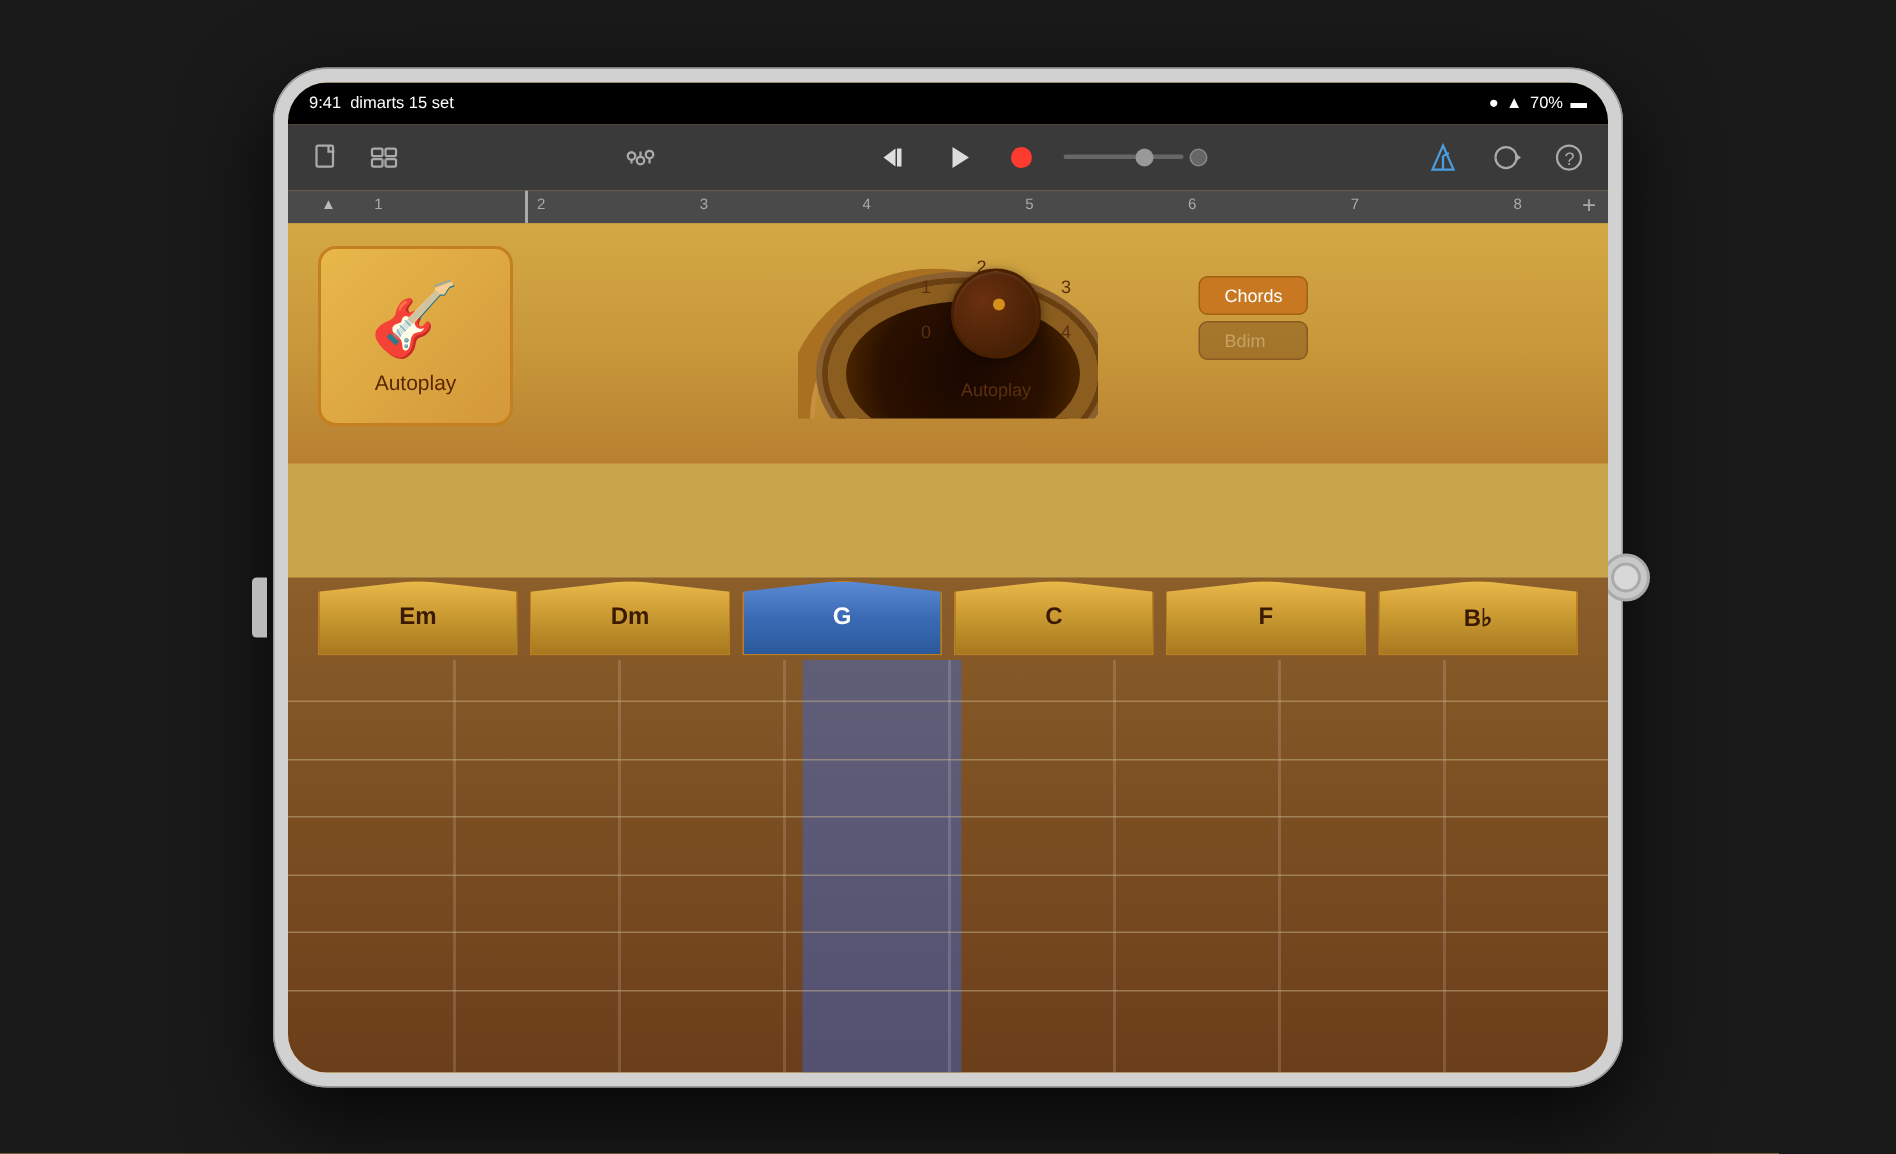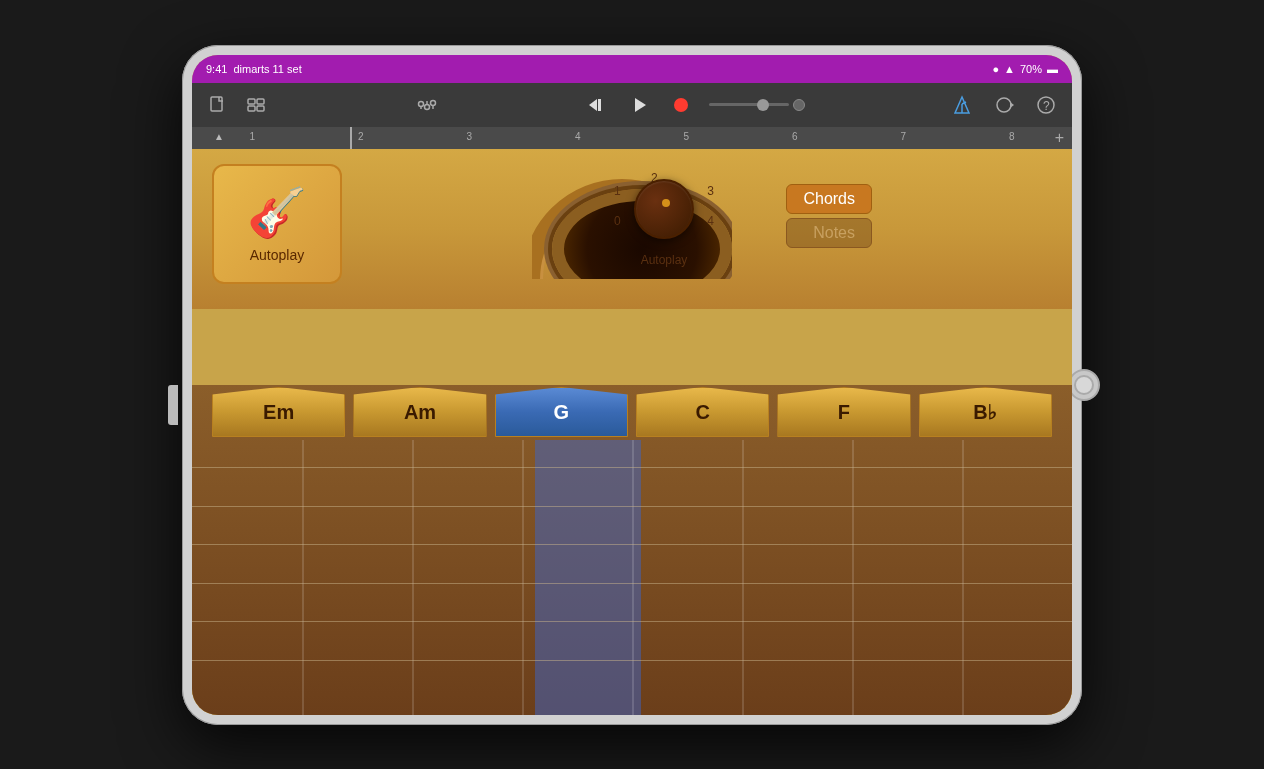--- a/index.html
+++ b/index.html
@@ -25,21 +25,21 @@
       height: 100%;
       background: #c8a44a;
       border-radius: 26px;
       overflow: hidden;
       position: relative;
       display: flex;
       flex-direction: column;
     }
     
     .status-bar {
-      background: #a21caf;
+      background: #000000;
       height: 28px;
       display: flex;
       align-items: center;
       justify-content: space-between;
       padding: 0 14px;
       font-size: 11px;
       color: #fff;
       flex-shrink: 0;
     }
     .status-left { display: flex; gap: 6px; align-items: center; }
@@ -227,23 +227,23 @@
       position: absolute;
       top: 35px;
       right: 200px;
       display: flex;
       flex-direction: column;
       gap: 4px;
     }
     .cn-btn {
       padding: 5px 16px;
       border-radius: 6px;
-      font-size: 16px;
+      font-size: 12px;
       cursor: pointer;
-      text-align: right;
+      text-align: left;
       min-width: 70px;
     }
     .cn-btn.active {
       background: #c87820;
       color: #fff;
       border: 1px solid #a06010;
     }
     .cn-btn.inactive {
       background: rgba(80,40,10,0.3);
       color: #c8a060;
@@ -290,21 +290,21 @@
       align-items: center;
     }
     .chord-btn {
       flex: 1;
       height: 50px;
       background: linear-gradient(180deg, #e8b84a 0%, #c89830 50%, #a87820 100%);
       border-radius: 8px 8px 0 0;
       display: flex;
       align-items: center;
       justify-content: center;
-      font-size: 20px;
+      font-size: 16px;
       font-weight: 600;
       color: #3a1a00;
       cursor: pointer;
       clip-path: polygon(0 15%, 50% 0%, 100% 15%, 100% 100%, 0 100%);
       border: 1px solid #b88020;
       position: relative;
     }
     .chord-btn.active {
       background: linear-gradient(180deg, #5a8ad4 0%, #3a6ab4 50%, #2a5a9a 100%);
       color: #fff;
@@ -372,21 +372,21 @@
   <div class="side-btn"></div>
   <div class="home-btn">
     <div class="home-inner"></div>
   </div>
 
   <div class="device-screen">
 
     <div class="status-bar">
       <div class="status-left">
         <span>9:41</span>
-        <span>dimarts 11 set</span>
+        <span>dimarts 15 set</span>
       </div>
       <div class="status-right">
         <span style="font-size:11px;">●</span>
         <span style="font-size:11px;">▲</span>
         <span>70%</span>
         <span style="font-size:11px;">▬</span>
       </div>
     </div>
 
     <div class="toolbar">
@@ -513,33 +513,33 @@
             </div>
             <div class="knob">
               <div class="knob-dot"></div>
             </div>
           </div>
           <div class="autoplay-label">Autoplay</div>
         </div>
 
         <div class="chord-notes-btns">
           <div class="cn-btn active">Chords</div>
-          <div class="cn-btn inactive">Notes</div>
+          <div class="cn-btn inactive">Bdim</div>
         </div>
 
       </div>
 
       <div class="fretboard">
 
         <div class="chord-buttons-row">
           <div class="chord-btn">
             <span>Em</span>
           </div>
           <div class="chord-btn">
-            <span>Am</span>
+            <span>Dm</span>
           </div>
           <div class="chord-btn active">
             <span>G</span>
           </div>
           <div class="chord-btn">
             <span>C</span>
           </div>
           <div class="chord-btn">
             <span>F</span>
           </div>

